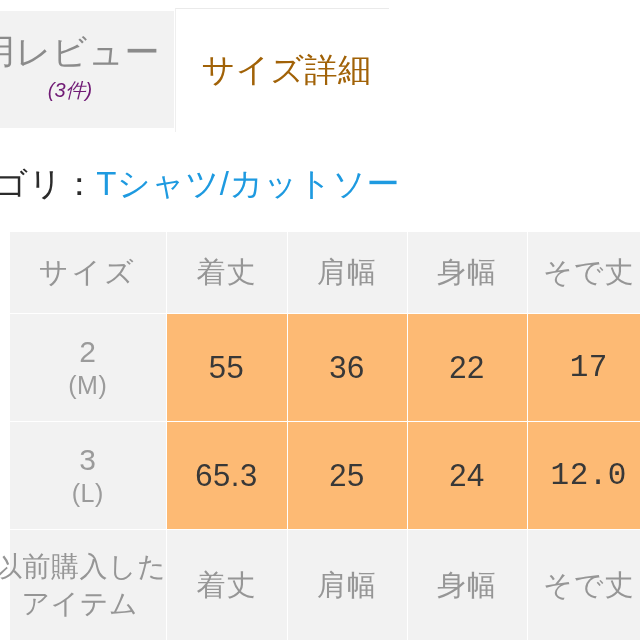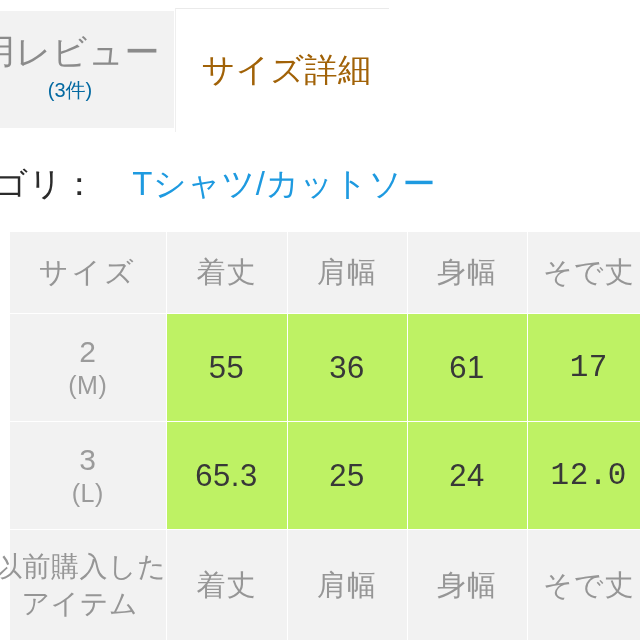--- a/index.html
+++ b/index.html
@@ -72,21 +72,22 @@
     line-height: 1.05;
     letter-spacing: 0.5px;
     white-space: nowrap;
     margin-left: -34px;
   }
   .tab-review .tab-sub {
     font-size: 20px;
     line-height: 1.3;
     margin-top: 7px;
     margin-left: -34px;
-    color: #0369a1;
+    color: #701a75;
+    font-style: italic;
   }
 
   
   .tab-desc {
     width: 251px;
   }
   .tab-desc .tab-label {
     font-size: 33px;
     letter-spacing: 0.5px;
     white-space: nowrap;
@@ -120,21 +121,20 @@
     color: #2b2b2b;
     letter-spacing: 0.5px;
     margin-left: -40px;
   }
   .category-link {
     font-size: 33px;
     color: #1e9ae0;
     letter-spacing: 0.5px;
     text-decoration: none;
     cursor: pointer;
-    margin-left: 36px;
   }
 
   
   .size-table {
     position: absolute;
     left: 10px;
     top: 232px;
     width: 640px;
     border-collapse: collapse;
     table-layout: fixed;
@@ -167,21 +167,21 @@
     font-weight: normal;
     font-size: 29px;
     letter-spacing: 1px;
   }
   tr.head-row th.col-size-head {
     letter-spacing: 3px;
   }
 
   tr.data-row td {
     height: 107px;
-    background: #bef264;
+    background: #fdba74;
     color: #383838;
     font-size: 31px;
     letter-spacing: 0.5px;
   }
   tr.data-row td.size-cell {
     background: #f2f2f2;
     color: #9b9b9b;
     line-height: 1.18;
     letter-spacing: 0.5px;
   }
@@ -261,21 +261,21 @@
       </tr>
     </thead>
     <tbody>
       <tr class="data-row">
         <td class="size-cell">
           <span class="size-num">2</span>
           <span class="size-alias">(M)</span>
         </td>
         <td>55</td>
         <td>36</td>
-        <td>61</td>
+        <td>22</td>
         <td>17</td>
       </tr>
       <tr class="data-row">
         <td class="size-cell">
           <span class="size-num">3</span>
           <span class="size-alias">(L)</span>
         </td>
         <td>65.3</td>
         <td>25</td>
         <td>24</td>

